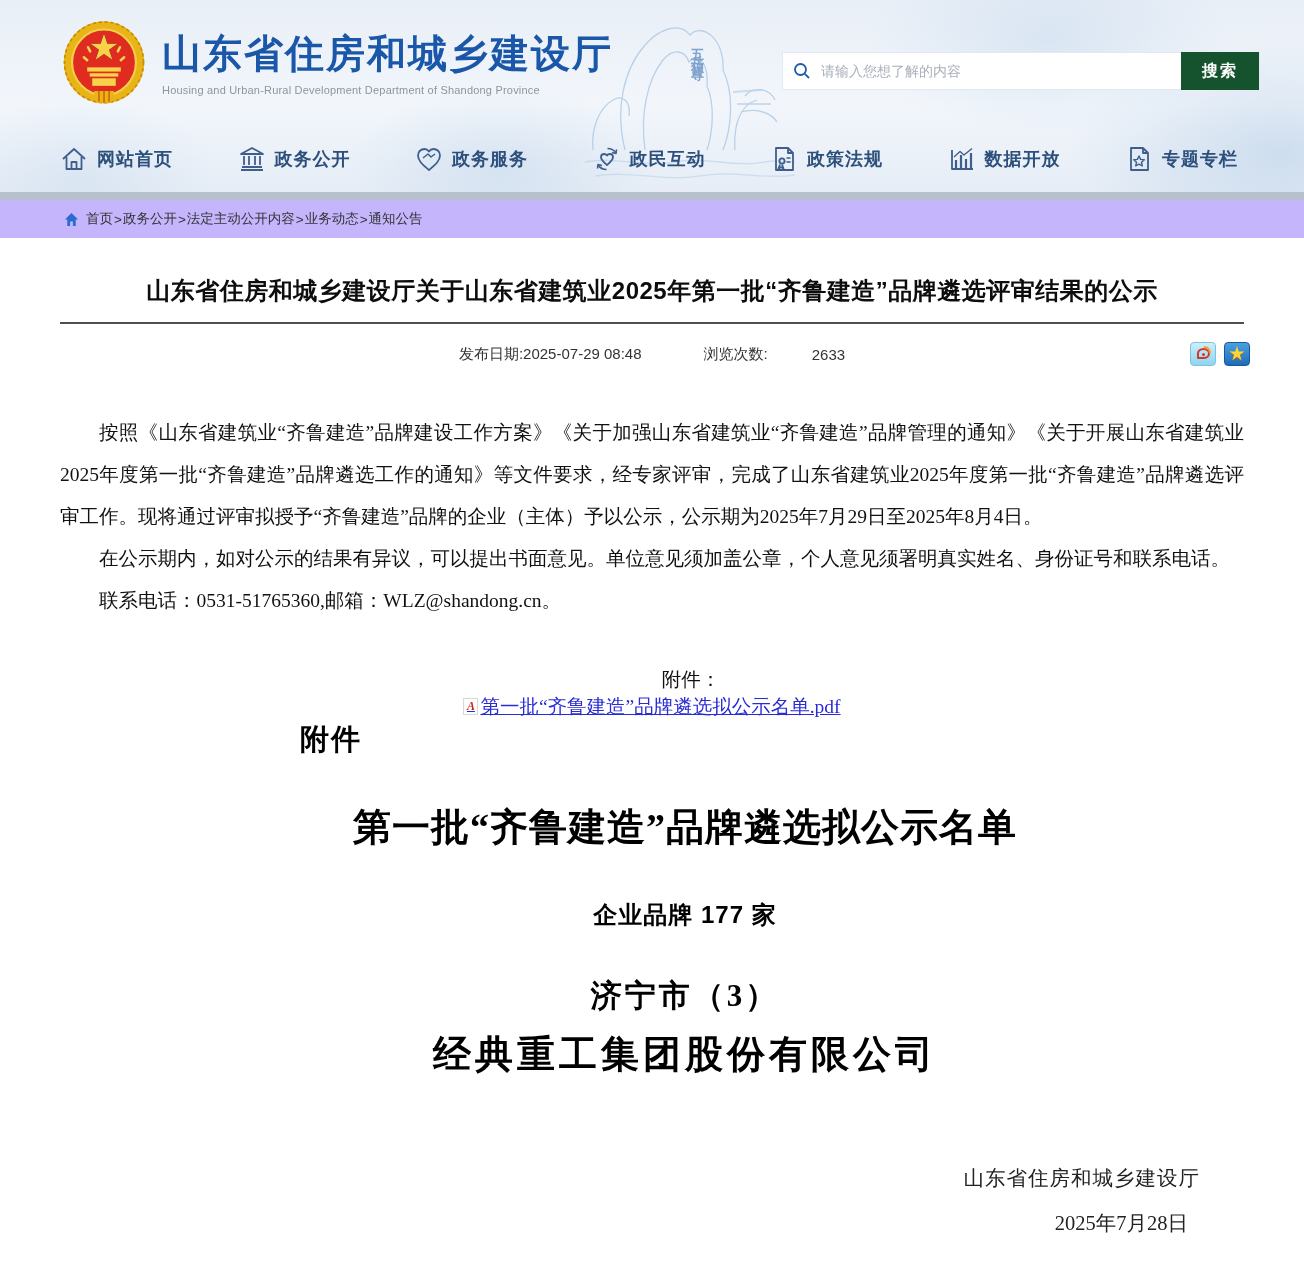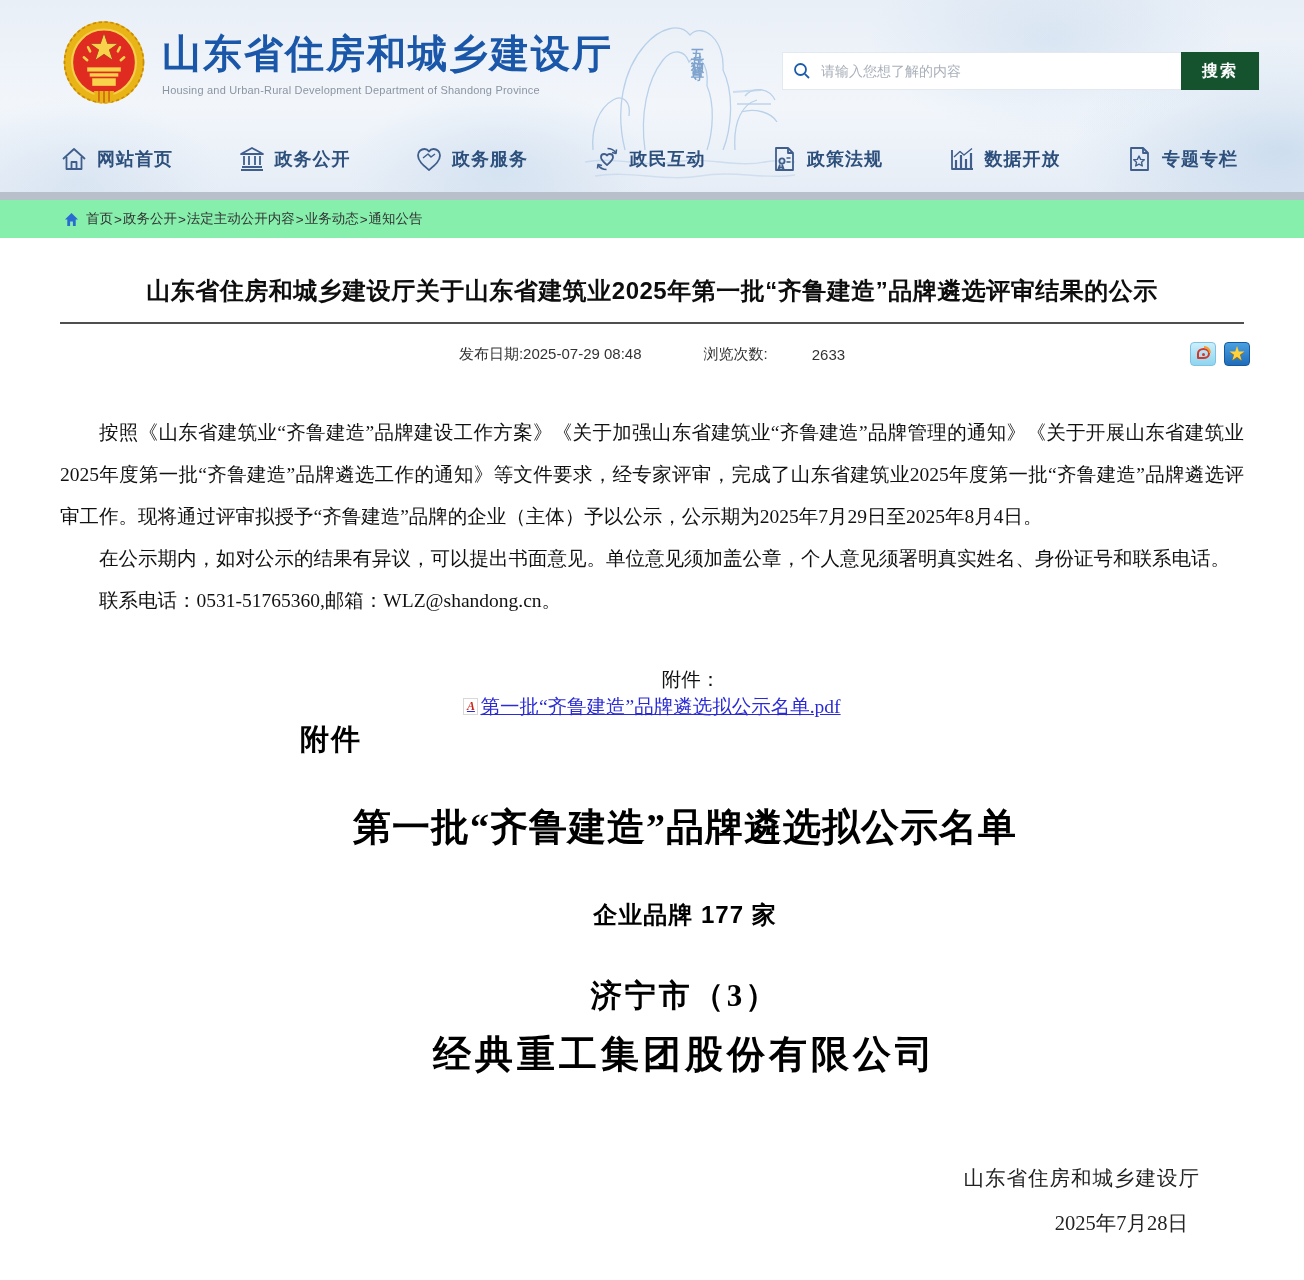--- a/index.html
+++ b/index.html
@@ -56,21 +56,21 @@
     justify-content:space-between;
   }
   .nav-item { display:flex; align-items:center; gap:9px; cursor:pointer; }
   .nav-item svg { display:block; }
   .nav-label { font-size:18px; font-weight:bold; color:#2d4f7c; letter-spacing:1px; }
   .gray-bar { height:8px; background:#b8c1cb; }
 
   
   .breadcrumb {
     height:38px; display:flex; align-items:center; padding-left:64px;
-    font-size:13.5px; color:#333; background:#86efac;
+    font-size:13.5px; color:#333; background:#c4b5fd;
   }
   .crumb-home { margin-right:7px; display:flex; align-items:center; }
   .crumb { cursor:pointer; }
   .crumb-sep { margin:0 1px; color:#333; }
 
   
   .content { padding:0 60px; }
   .article-title {
     margin-top:36px; text-align:center; font-size:24px; font-weight:bold;
     color:#0d0d0d; letter-spacing:.5px; line-height:1.4;

